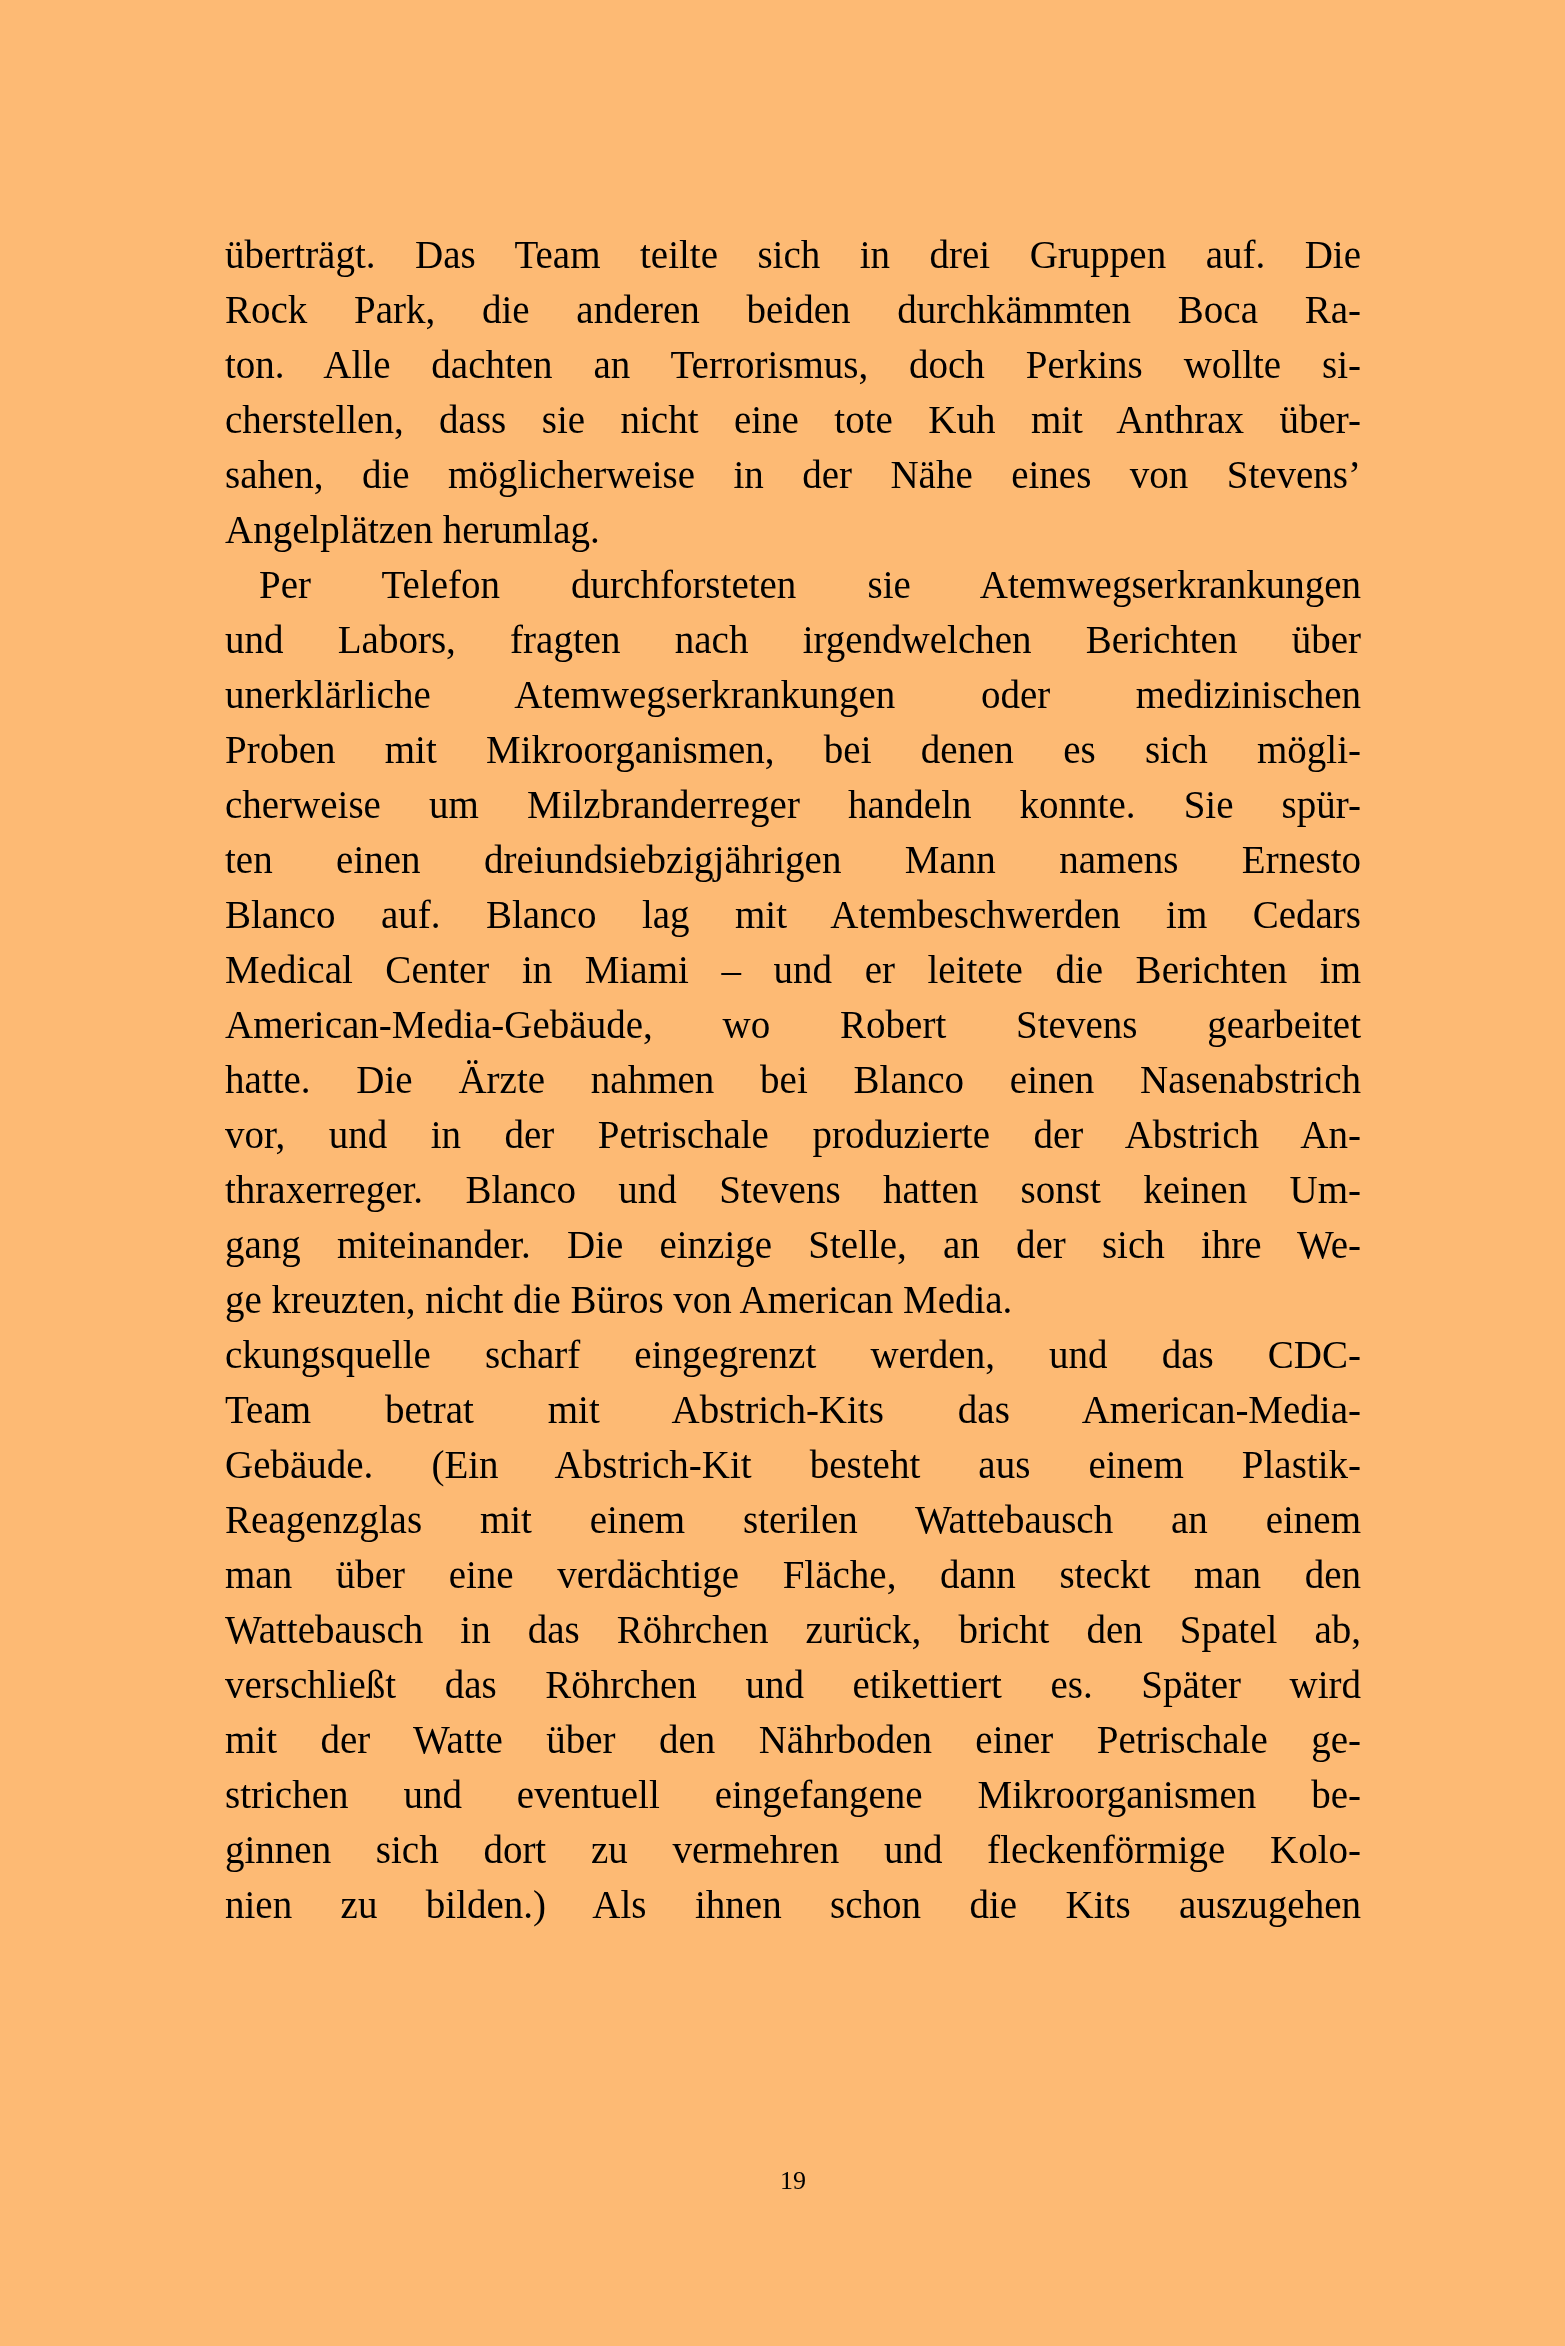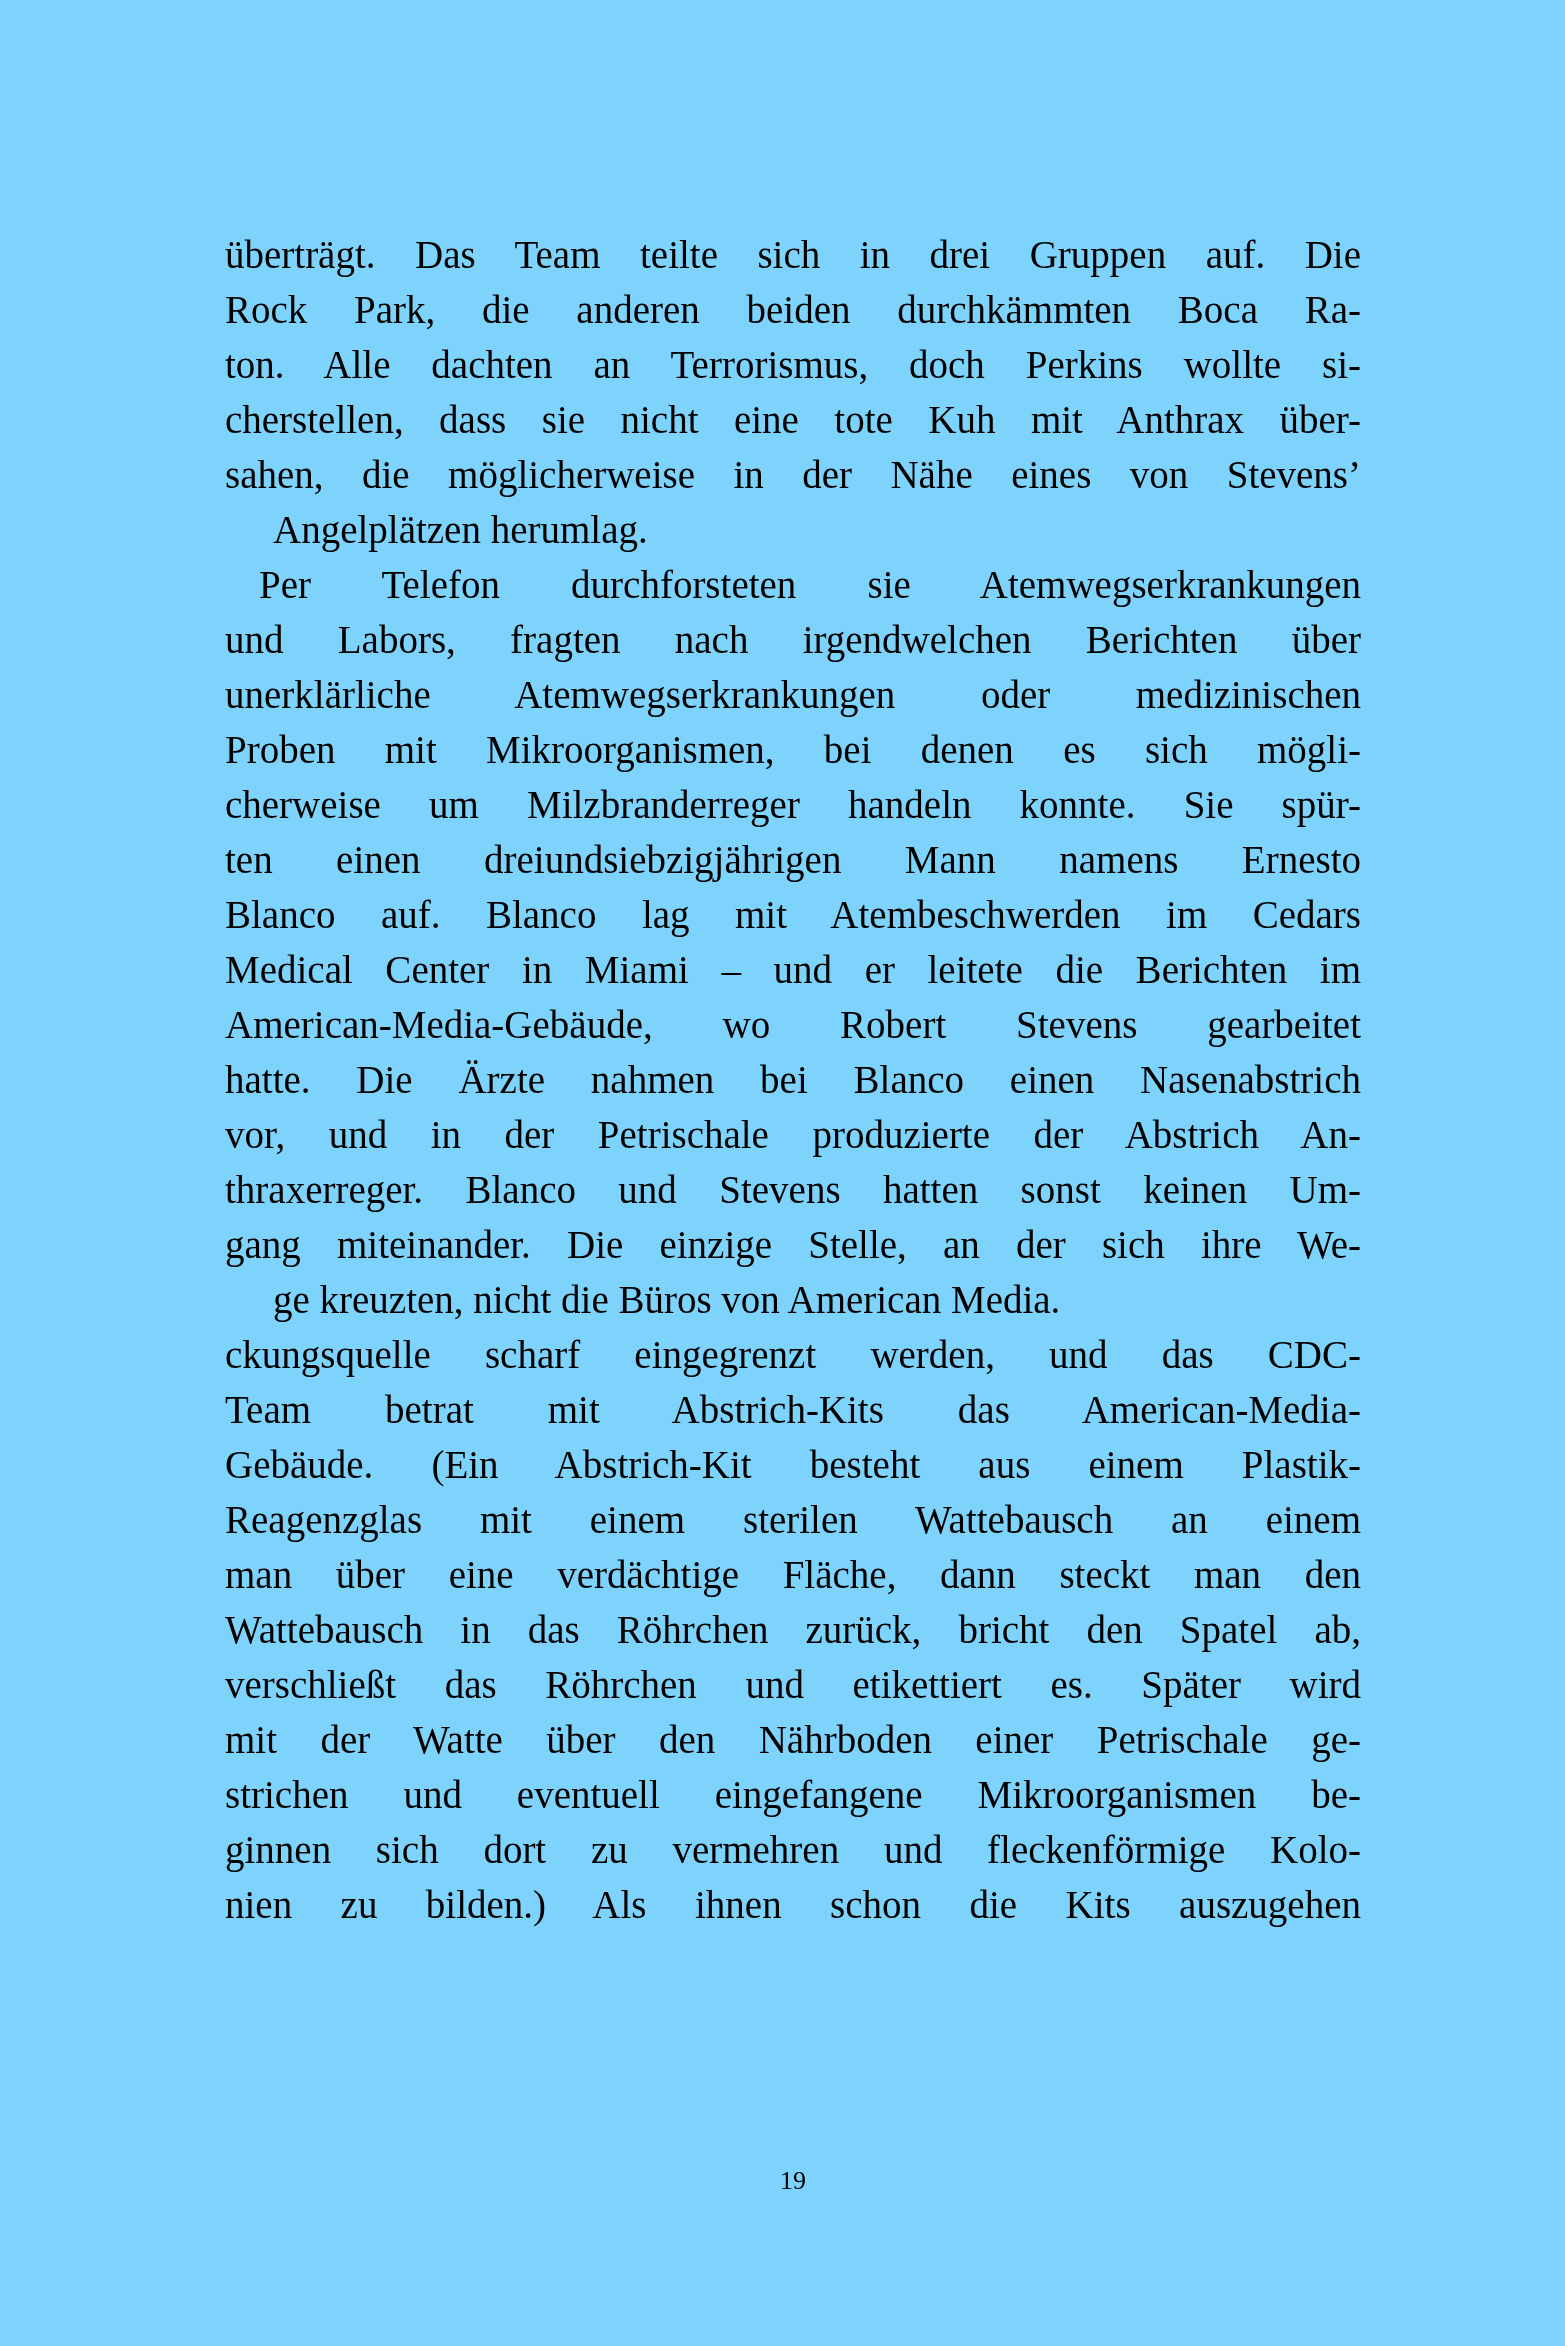--- a/index.html
+++ b/index.html
@@ -4,21 +4,21 @@
 <style>
   html, body {
     margin: 0;
     padding: 0;
     background: #ffffff;
   }
   .page {
     position: relative;
     width: 1565px;
     height: 2346px;
-    background: #7dd3fc;
+    background: #fdba74;
     overflow: hidden;
   }
   .text-block {
     position: absolute;
     left: 225px;
     top: 227px;
     width: 1136px;
     color: #000000;
     font-family: "Liberation Serif", "DejaVu Serif", serif;
     font-size: 39px;
@@ -32,21 +32,20 @@
   .line {
     text-align: justify;
     text-align-last: justify;
     text-justify: inter-word;
     height: 55px;
     overflow: visible;
     white-space: normal;
   }
   .line.ragged {
     text-align-last: left;
-    margin-left: 48px;
   }
   .line.indent {
     text-indent: 34px;
   }
   .page-number {
     position: absolute;
     left: 225px;
     top: 2161px;
     width: 1136px;
     text-align: center;

